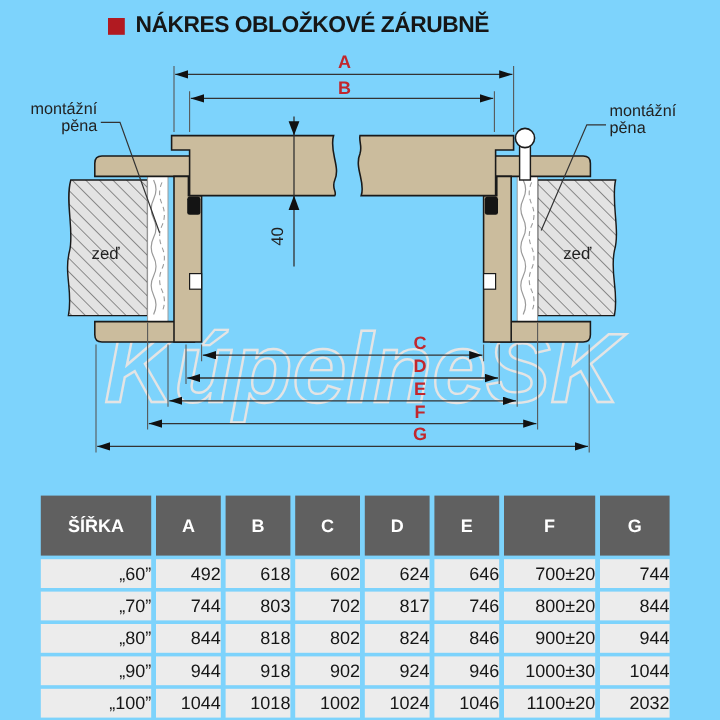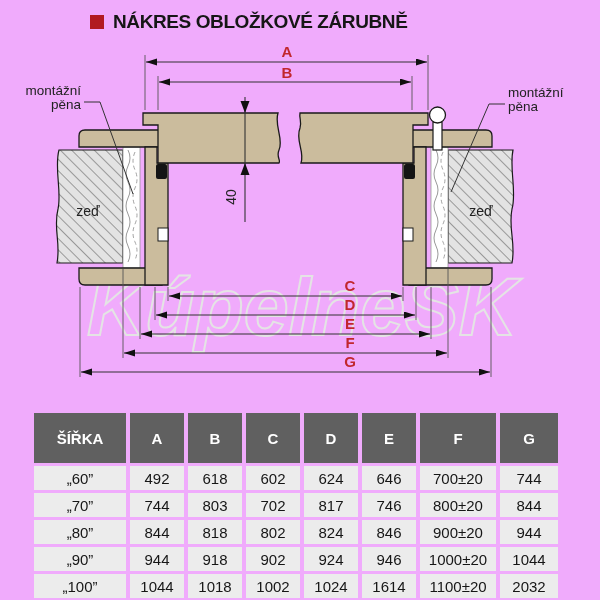--- a/index.html
+++ b/index.html
@@ -1,31 +1,31 @@
 <!DOCTYPE html>
 <html><head>
 <meta charset="utf-8">
 <style>
   html,body{margin:0;padding:0;background:#fff;}
-  .page{position:relative;width:600px;height:600px;background:#f0abfc;overflow:hidden;
+  .page{position:relative;width:600px;height:600px;background:#7dd3fc;overflow:hidden;
         font-family:"Liberation Sans",sans-serif;}
   .title-row{position:absolute;top:11px;left:90px;display:flex;align-items:center;gap:9px;}
   .title-bullet{width:14px;height:14px;background:#b11a21;flex:0 0 auto;}
   .page-title{margin:0;font-size:19px;font-weight:700;letter-spacing:-0.4px;color:#161616;
               font-family:"Liberation Sans",sans-serif;white-space:nowrap;}
   svg.diagram{position:absolute;top:40px;left:0;}
   svg text{font-family:"Liberation Sans",sans-serif;}
   .dim-letter{fill:#c1272d;font-size:15px;font-weight:700;}
   .note-label{fill:#222;font-size:13.5px;}
   .wall-label{fill:#222;font-size:14px;}
   .wm{fill:none;stroke:#e4e4e4;stroke-width:2;font-size:82px;font-weight:700;font-style:italic;}
   table.dim-table{position:absolute;top:410px;left:30px;border-collapse:separate;
                   border-spacing:4px 3px;font-size:15px;color:#161616;}
   .dim-table th{background:#606060;color:#fff;height:50px;font-weight:700;font-size:15px;padding:0;}
-  .dim-table td{background:#ececec;text-align:center;height:24px;padding:0;}
+  .dim-table td{background:#ececec;text-align:right;height:24px;padding:0;}
   .dim-table .c-sirka{width:92px;}
   .dim-table .c-val{width:54px;}
   .dim-table .c-f{width:76px;}
   .dim-table .c-g{width:58px;}
 </style>
 </head>
 <body>
 
 <div class="page">
 
@@ -192,29 +192,29 @@
           <td>900±20</td>
           <td>944</td>
         </tr>
         <tr>
           <td>„90”</td>
           <td>944</td>
           <td>918</td>
           <td>902</td>
           <td>924</td>
           <td>946</td>
-          <td>1000±20</td>
+          <td>1000±30</td>
           <td>1044</td>
         </tr>
         <tr>
           <td>„100”</td>
           <td>1044</td>
           <td>1018</td>
           <td>1002</td>
           <td>1024</td>
-          <td>1614</td>
+          <td>1046</td>
           <td>1100±20</td>
           <td>2032</td>
         </tr>
       </tbody>
   </table>
 
 </div>
 
 </body></html>

